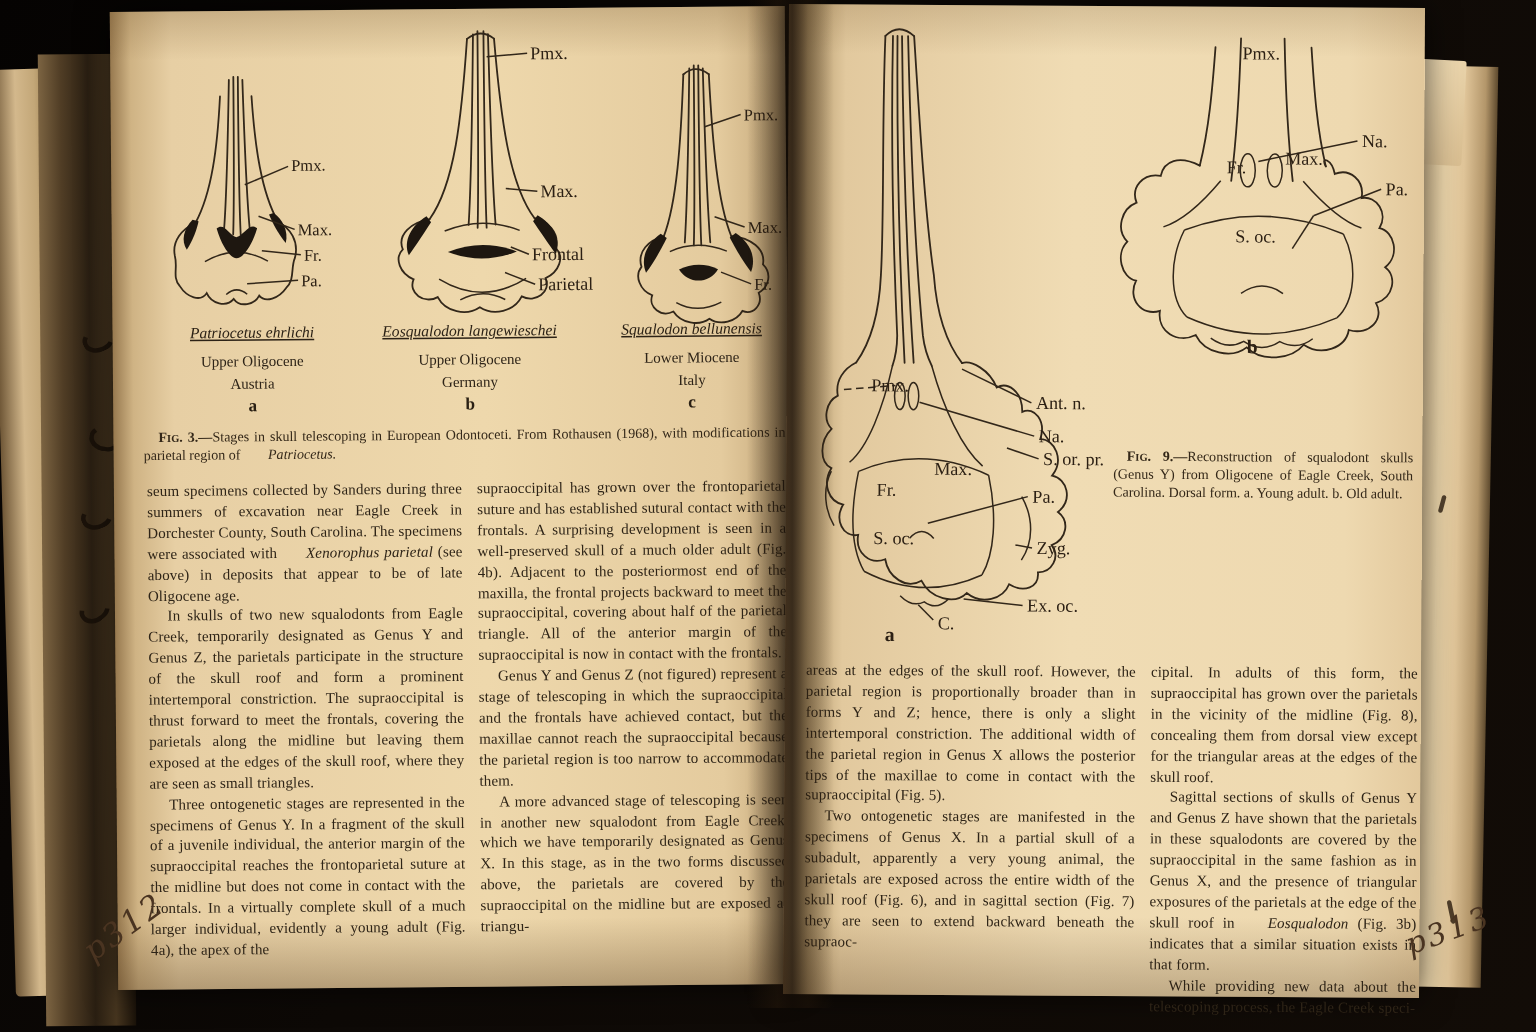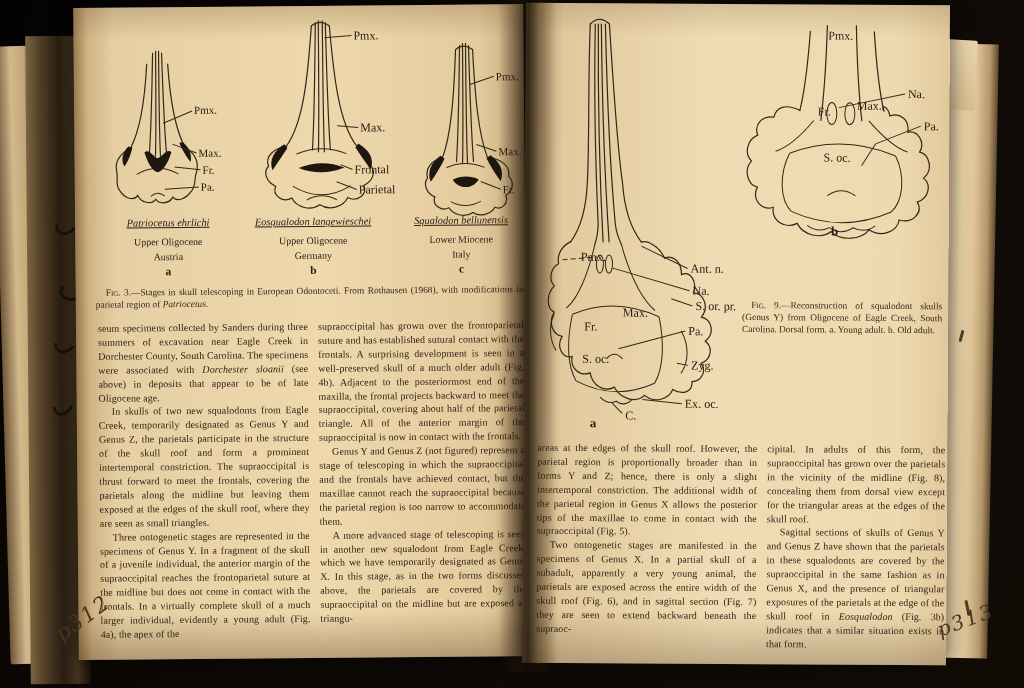--- a/index.html
+++ b/index.html
@@ -35,23 +35,23 @@
       linear-gradient(to bottom,rgba(120,90,50,.22) 0%,rgba(0,0,0,0) 5%,rgba(0,0,0,0) 92%,rgba(80,55,28,.3) 100%),
       linear-gradient(to right,#73593a 0%,#b3986b 3%,#e2c99e 9%,#f0dcb4 45%,#eed9b0 88%,#e2c89c 100%);}
   .gutter{position:absolute;left:498px;top:0;width:58px;height:672px;z-index:5;pointer-events:none;
     background:linear-gradient(to right,rgba(30,20,10,0) 0%,rgba(40,26,12,.45) 35%,rgba(22,14,7,.7) 52%,rgba(40,26,12,.4) 70%,rgba(30,20,10,0) 100%);}
 
   
   .bodycol{position:absolute;text-align:justify;font-size:10px;line-height:13.9px;
     color:#2e2417;letter-spacing:.1px;}
   .bodycol p{margin:0;}
   .bodycol p.ind{text-indent:13px;}
-  .it{font-style:italic;}
+  .it{font-style:italic;margin-left:16px;}
   .figcap{position:absolute;font-size:9.4px;line-height:11.8px;text-align:justify;color:#342819;}
-  .figcap .sc{font-variant:small-caps;}
+  .figcap .sc{font-variant:small-caps;font-weight:bold;}
   .spname{position:absolute;text-align:center;font-size:10.4px;font-style:italic;
     text-decoration:underline;color:#2c2216;}
   .sploc{position:absolute;text-align:center;font-size:10px;line-height:15px;color:#2e2418;}
   .figletter{position:absolute;text-align:center;font-size:11.5px;font-weight:bold;color:#2a2014;}
 
   
   .fig{position:absolute;}
   svg .ln{stroke:#32271a;stroke-width:1.2;fill:none;stroke-linecap:round;}
   svg .thin{stroke:#32271a;stroke-width:1;fill:none;}
   svg .blk{fill:#1e1710;stroke:none;}
@@ -177,21 +177,21 @@
 
     <div class="figletter" style="left:18px;top:258px;width:150px;">a</div>
     <div class="figletter" style="left:158px;top:258px;width:160px;">b</div>
     <div class="figletter" style="left:312px;top:258px;width:148px;">c</div>
 
     <div class="figcap" style="left:20px;top:280px;width:428px;">
       <span style="display:inline-block;width:10px;"></span><span class="sc">Fig. 3.—</span><span>Stages in skull telescoping in European Odontoceti. From Rothausen (1968), with modifications in parietal region of </span><span class="it">Patriocetus.</span>
     </div>
 
     <div class="bodycol" style="left:22px;top:314px;width:210px;height:334px;">
-      <p><span>seum specimens collected by Sanders during three summers of excavation near Eagle Creek in Dorchester County, South Carolina. The specimens were associated with </span><span class="it">Dorchester sloanii</span><span> (see above) in deposits that appear to be of late Oligocene age.</span></p>
+      <p><span>seum specimens collected by Sanders during three summers of excavation near Eagle Creek in Dorchester County, South Carolina. The specimens were associated with </span><span class="it">Xenorophus parietal</span><span> (see above) in deposits that appear to be of late Oligocene age.</span></p>
       <p class="ind">In skulls of two new squalodonts from Eagle Creek, temporarily designated as Genus Y and Genus Z, the parietals participate in the structure of the skull roof and form a prominent intertemporal constriction. The supraoccipital is thrust forward to meet the frontals, covering the parietals along the midline but leaving them exposed at the edges of the skull roof, where they are seen as small triangles.</p>
       <p class="ind">Three ontogenetic stages are represented in the specimens of Genus Y. In a fragment of the skull of a juvenile individual, the anterior margin of the supraoccipital reaches the frontoparietal suture at the midline but does not come in contact with the frontals. In a virtually complete skull of a much larger individual, evidently a young adult (Fig. 4a), the apex of the</p>
     </div>
     <div class="bodycol" style="left:242px;top:314px;width:206px;height:334px;">
       <p>supraoccipital has grown over the frontoparietal suture and has established sutural contact with the frontals. A surprising development is seen in a well-preserved skull of a much older adult (Fig. 4b). Adjacent to the posteriormost end of the maxilla, the frontal projects backward to meet the supraoccipital, covering about half of the parietal triangle. All of the anterior margin of the supraoccipital is now in contact with the frontals.</p>
       <p class="ind">Genus Y and Genus Z (not figured) represent a stage of telescoping in which the supraoccipital and the frontals have achieved contact, but the maxillae cannot reach the supraoccipital because the parietal region is too narrow to accommodate them.</p>
       <p class="ind">A more advanced stage of telescoping is seen in another new squalodont from Eagle Creek, which we have temporarily designated as Genus X. In this stage, as in the two forms discussed above, the parietals are covered by the supraoccipital on the midline but are exposed as triangu-</p>
     </div>
   </div>
 
@@ -276,20 +276,21 @@
       <span style="display:inline-block;width:9px;"></span><span class="sc">Fig. 9.—</span><span>Reconstruction of squalodont skulls (Genus Y) from Oligocene of Eagle Creek, South Carolina. Dorsal form. a. Young adult. b. Old adult.</span>
     </div>
 
     <div class="bodycol" style="left:14px;top:438px;width:220px;height:210px;">
       <p>areas at the edges of the skull roof. However, the parietal region is proportionally broader than in forms Y and Z; hence, there is only a slight intertemporal constriction. The additional width of the parietal region in Genus X allows the posterior tips of the maxillae to come in contact with the supraoccipital (Fig. 5).</p>
       <p class="ind">Two ontogenetic stages are manifested in the specimens of Genus X. In a partial skull of a subadult, apparently a very young animal, the parietals are exposed across the entire width of the skull roof (Fig. 6), and in sagittal section (Fig. 7) they are seen to extend backward beneath the supraoc-</p>
     </div>
     <div class="bodycol" style="left:244px;top:438px;width:178px;height:210px;">
       <p>cipital. In adults of this form, the supraoccipital has grown over the parietals in the vicinity of the midline (Fig. 8), concealing them from dorsal view except for the triangular areas at the edges of the skull roof.</p>
       <p class="ind"><span>Sagittal sections of skulls of Genus Y and Genus Z have shown that the parietals in these squalodonts are covered by the supraoccipital in the same fashion as in Genus X, and the presence of triangular exposures of the parietals at the edge of the skull roof in </span><span class="it">Eosqualodon</span><span> (Fig. 3b) indicates that a similar situation exists in that form.</span></p>
+      <p class="ind">While providing new data about the telescoping process, the Eagle Creek speci-</p>
     </div>
   </div>
 
   <div class="gutter"></div>
 
   <div class="handnote" style="left:52px;top:606px;font-size:21px;transform:rotate(-36deg);">p312</div>
   <div class="handnote" style="left:936px;top:608px;font-size:20px;transform:rotate(-20deg);">p313</div>
 
 </div>
 

